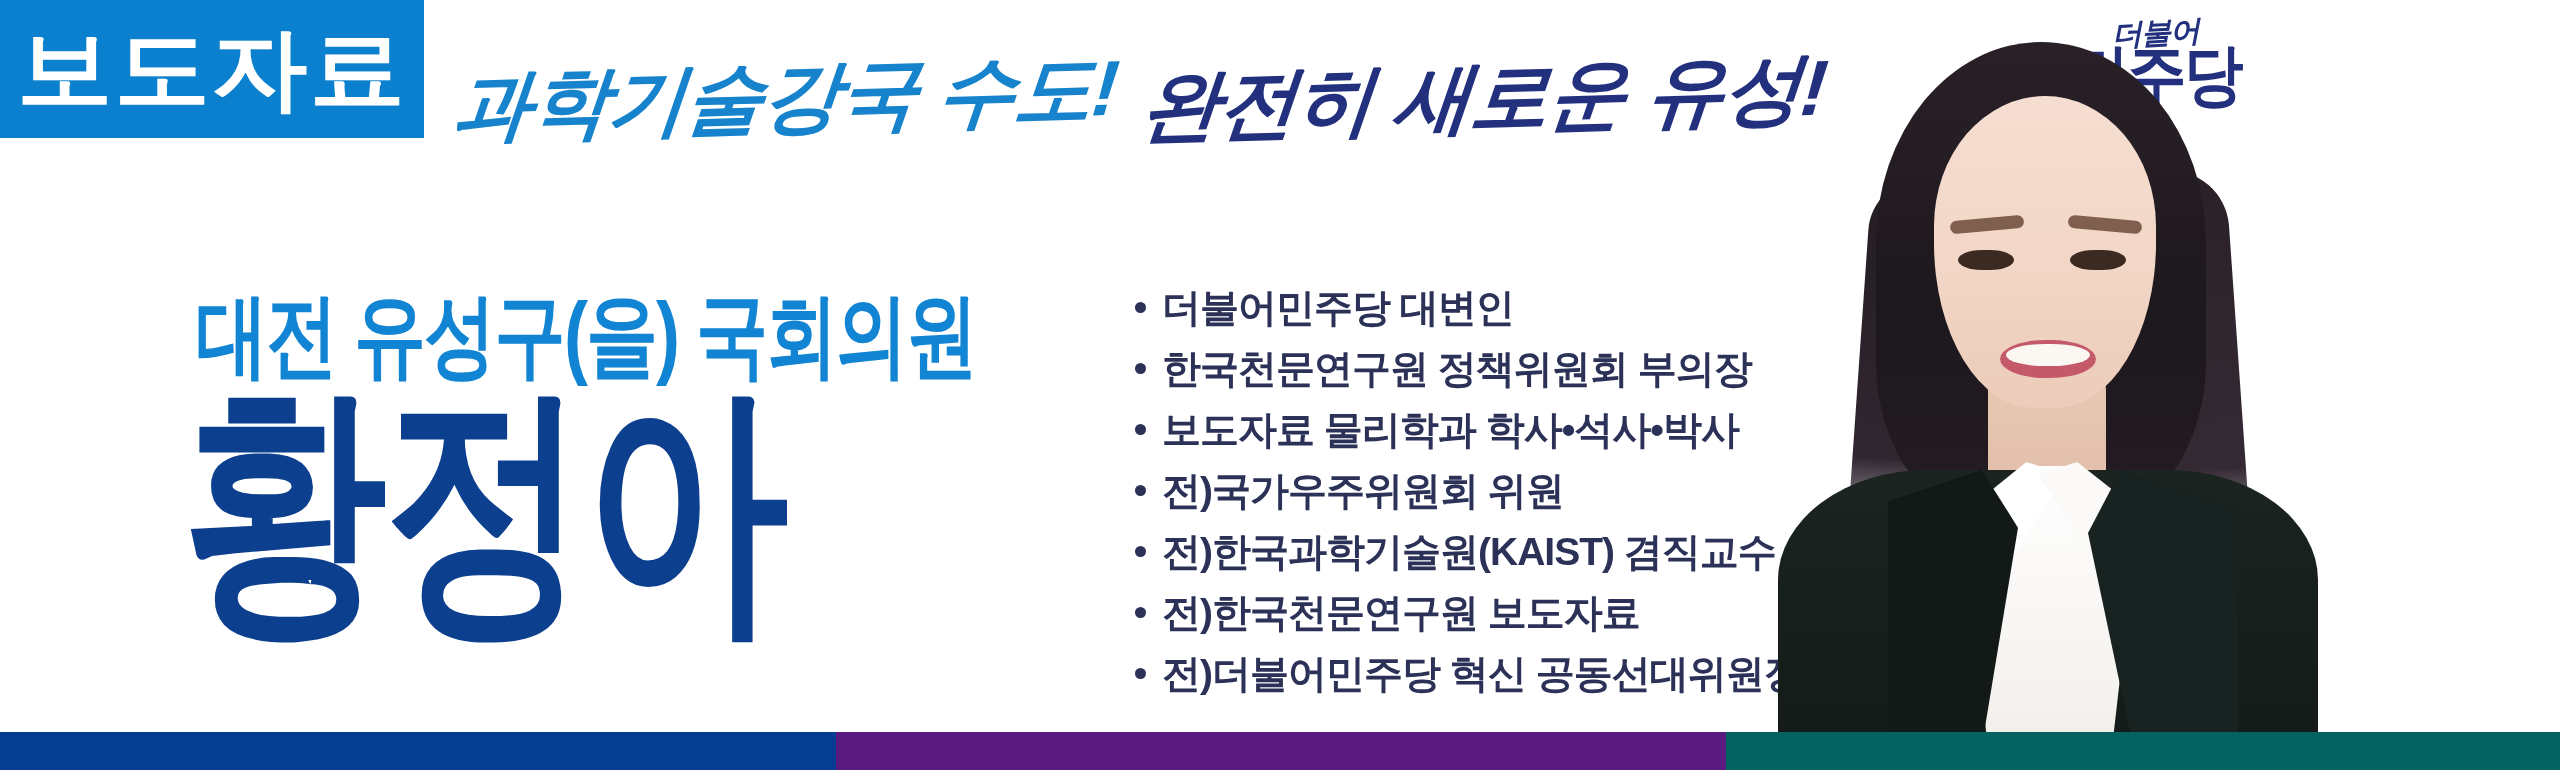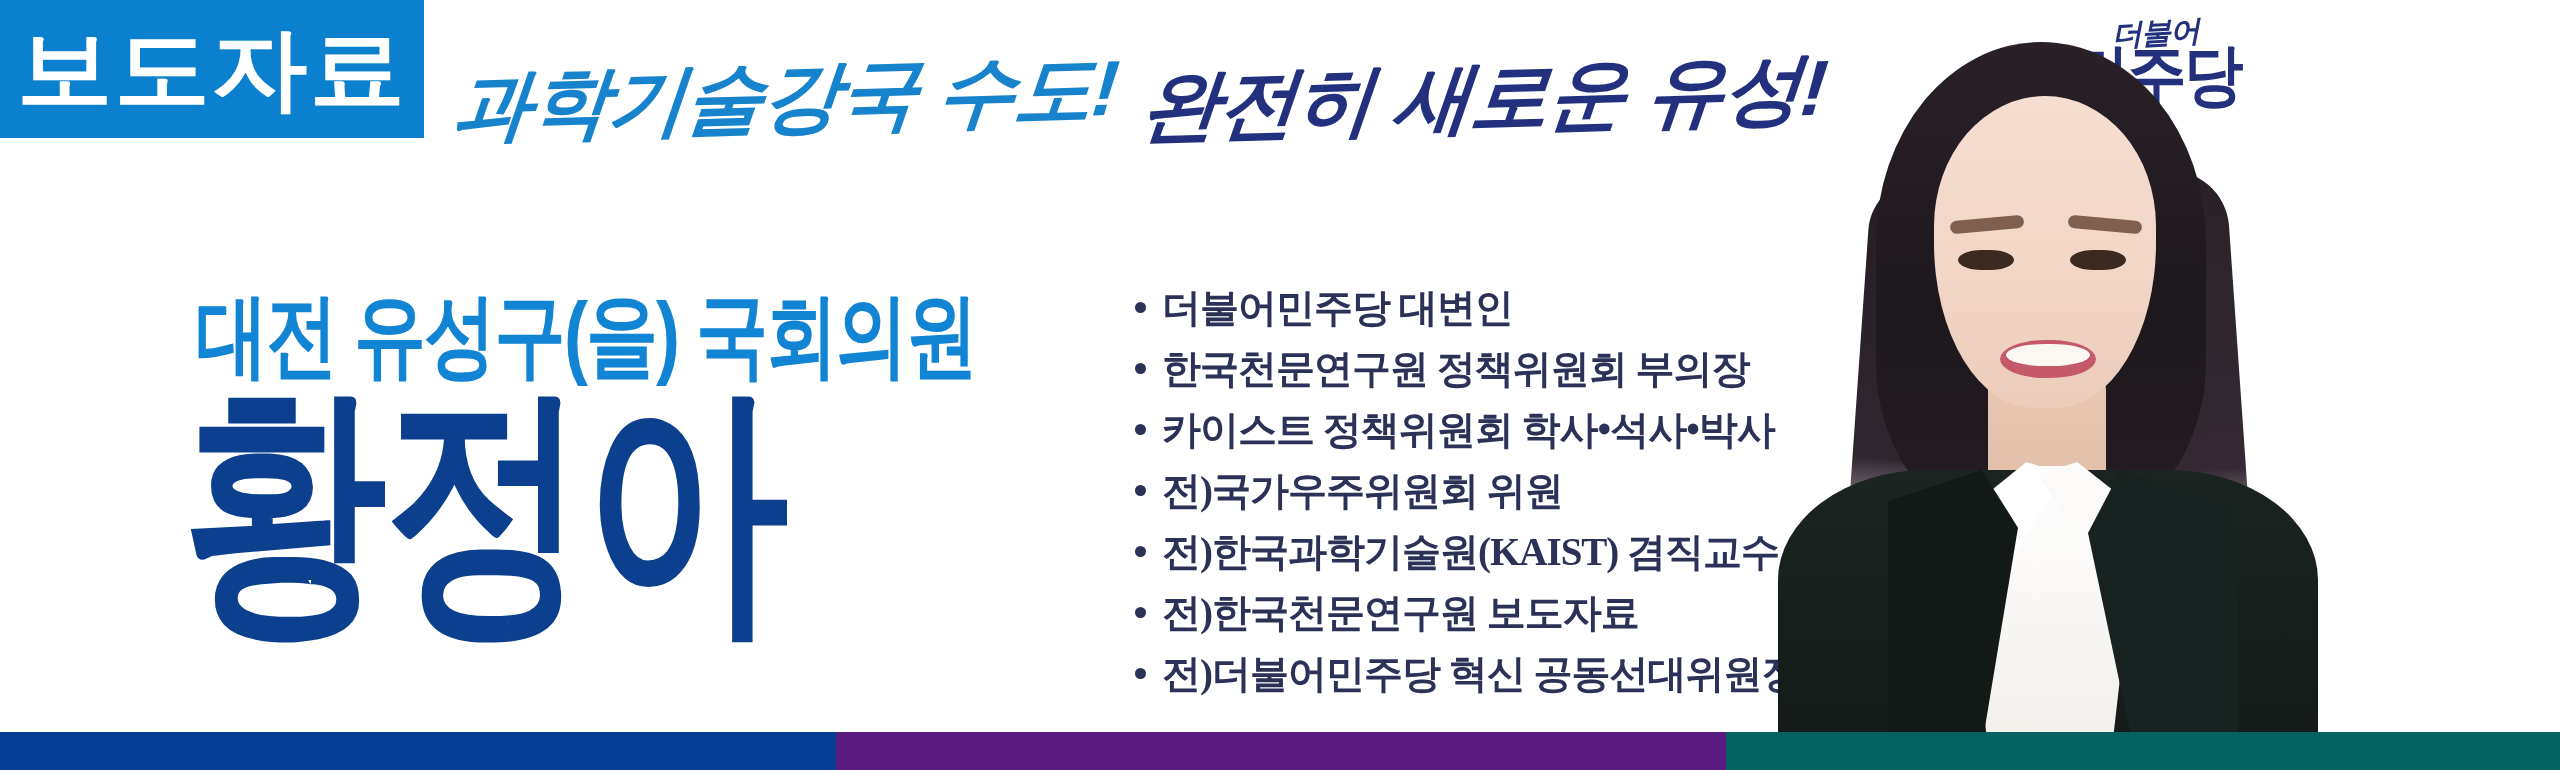--- a/index.html
+++ b/index.html
@@ -80,21 +80,20 @@
   }
   .bio-item {
     display:flex; align-items:baseline;
     font-size:39px;
     font-weight:bold;
     color:#2b3157;
     line-height:1;
     margin-bottom:22px;
     letter-spacing:-1px;
     white-space:nowrap;
-    font-family:Liberation Serif, serif;
   }
   .bio-bullet {
     display:inline-block;
     width:11px; height:11px;
     border-radius:50%;
     background:#2b3157;
     margin-right:16px;
     flex:0 0 auto;
     position:relative; top:-8px;
   }
@@ -251,21 +250,21 @@
     <li class="bio-item" style="color: rgb(43, 49, 87);">
       <span class="bio-bullet" style="background: rgb(43, 49, 87);"></span>
       <span>더불어민주당 대변인</span>
     </li>
     <li class="bio-item" style="color: rgb(43, 49, 87);">
       <span class="bio-bullet" style="background: rgb(43, 49, 87);"></span>
       <span>한국천문연구원 정책위원회 부의장</span>
     </li>
     <li class="bio-item" style="color: rgb(43, 49, 87);">
       <span class="bio-bullet" style="background: rgb(43, 49, 87);"></span>
-      <span>카이스트 정책위원회 학사•석사•박사</span>
+      <span>보도자료 물리학과 학사•석사•박사</span>
     </li>
     <li class="bio-item" style="color: rgb(43, 49, 87);">
       <span class="bio-bullet" style="background: rgb(43, 49, 87);"></span>
       <span>전)국가우주위원회 위원</span>
     </li>
     <li class="bio-item" style="color: rgb(43, 49, 87);">
       <span class="bio-bullet" style="background: rgb(43, 49, 87);"></span>
       <span>전)한국과학기술원(KAIST) 겸직교수</span>
     </li>
     <li class="bio-item" style="color: rgb(43, 49, 87);">

